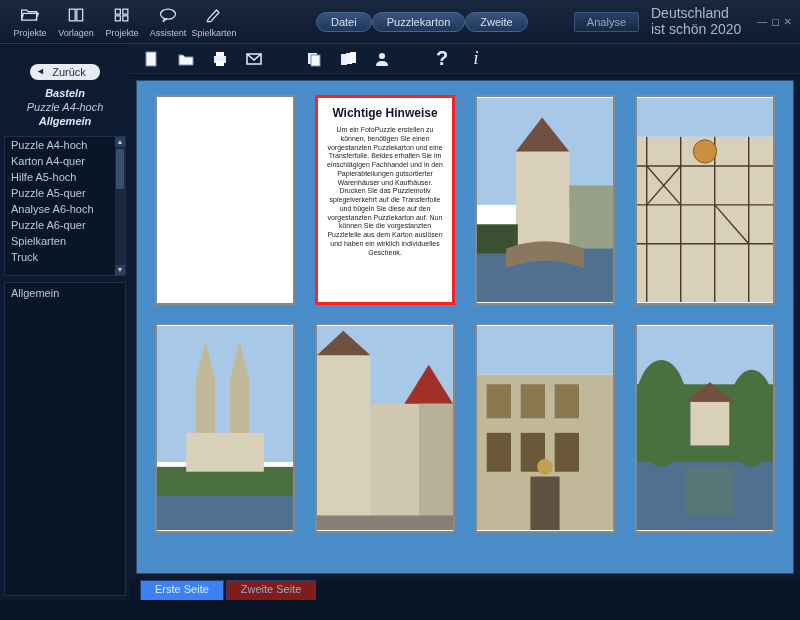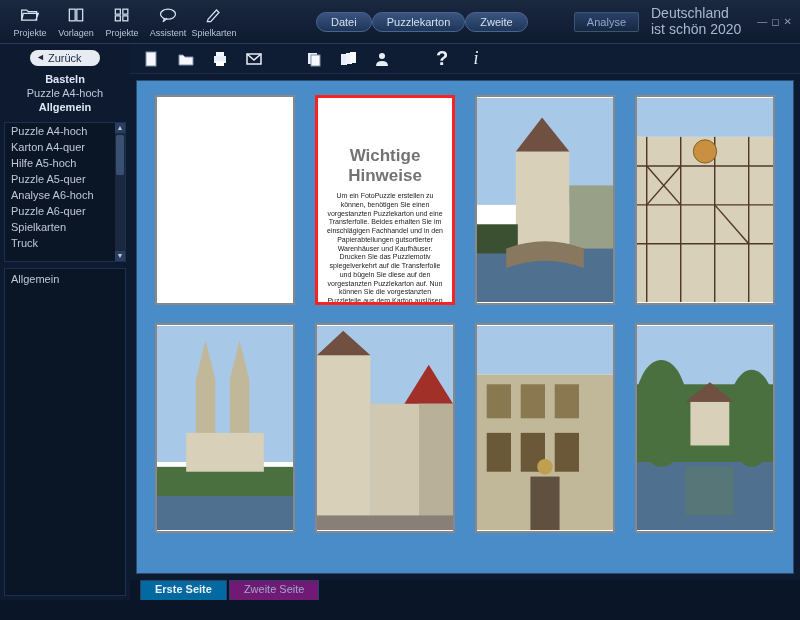--- a/index.html
+++ b/index.html
@@ -16,25 +16,25 @@
 
 .right-controls { margin-left: auto; display: flex; align-items: center; gap: 12px; }
 .analyse-btn { background: linear-gradient(#2a4068, #162840); color: #90a8d0; border: 1px solid #3a5478; border-radius: 2px; padding: 3px 12px; font-size: 11px; cursor: pointer; }
 .brand-text { font-size: 14px; color: #a8b8d0; line-height: 1.1; text-align: left; }
 .win-controls { display: flex; gap: 4px; font-size: 10px; color: #8898b0; margin-left: 4px; }
 .win-controls span { cursor: pointer; }
 
 .main-area { display: flex; height: 556px; }
 
 .sidebar { width: 136px; background: #0d1a30; padding: 4px; display: flex; flex-direction: column; }
-.back-btn { background: #e8ecf2; color: #1a2840; border: none; border-radius: 9px; padding: 2px 10px 2px 18px; font-size: 11px; margin: 2px auto 6px; cursor: pointer; position: relative; width: 70px; text-align: left; }
+.back-btn { background: #e8ecf2; color: #1a2840; border: none; border-radius: 9px; padding: 2px 10px 2px 18px; font-size: 11px; margin: 16px auto 6px; cursor: pointer; position: relative; width: 70px; text-align: center; }
 .back-btn::before { content: "◄"; position: absolute; left: 6px; font-size: 9px; }
 
 .crumb-list { text-align: center; margin-bottom: 8px; }
-.crumb-item { font-size: 11px; padding: 1px 0; }
+.crumb-item { font-size: 11px; padding: 1px 0; font-style: italic; }
 .crumb-item.bold { font-weight: bold; color: #e0e8f4; }
 
 .format-panel { background: #0a1526; border: 1px solid #1e3050; flex: 0 0 140px; overflow: hidden; position: relative; }
 .format-list { overflow-y: auto; height: 100%; }
 .format-item { padding: 2px 6px; font-size: 11px; cursor: pointer; }
 .scroll-track { position: absolute; right: 0; top: 0; width: 10px; height: 100%; background: #1a2840; }
 .scroll-thumb { position: absolute; right: 1px; top: 12px; width: 8px; height: 40px; background: #3a5070; border-radius: 2px; }
 .scroll-arrow { position: absolute; right: 0; width: 10px; height: 10px; background: #2a3e60; font-size: 7px; text-align: center; line-height: 10px; }
 
 .general-panel { background: #0a1526; border: 1px solid #1e3050; margin-top: 6px; padding: 4px 6px; flex: 1; }
@@ -44,28 +44,28 @@
 .icon-bar .ib { width: 20px; height: 20px; display: flex; align-items: center; justify-content: center; cursor: pointer; color: #e8eef8; }
 .icon-bar svg { width: 18px; height: 18px; }
 
 .canvas-wrap { flex: 1; padding: 6px; }
 .canvas { background: #4a8cc8; height: 100%; padding: 14px 18px; border: 1px solid #2a4a70; position: relative; }
 .thumb-grid { display: grid; grid-template-columns: repeat(4, 1fr); gap: 18px 20px; }
 .thumb { width: 140px; height: 210px; background: #fff; border: 2px solid #888; overflow: hidden; position: relative; }
 .thumb.selected { border: 3px solid #ff2020; }
 
 .hint-card { padding: 8px 6px; text-align: center; }
-.hint-title { color: #737373; font-weight: bold; font-size: 17px; margin-bottom: 6px; margin-top: 40px; }
+.hint-title { color: #0f172a; font-weight: bold; font-size: 12px; margin-bottom: 6px; }
 .hint-body { font-size: 7px; color: #222; line-height: 1.25; }
 
 .photo { width: 100%; height: 100%; }
 
 .tabs { height: 20px; display: flex; background: #0a1628; padding-left: 10px; }
-.tab { padding: 2px 14px; font-size: 11px; background: #701a75; border: 1px solid #2a4068; border-bottom: none; margin-right: 2px; cursor: pointer; color: #9aacc8; }
-.tab.active { background: #0369a1; color: #e8f0fc; font-weight: bold; }
+.tab { padding: 2px 14px; font-size: 11px; background: #7f1d1d; border: 1px solid #2a4068; border-bottom: none; margin-right: 2px; cursor: pointer; color: #9aacc8; }
+.tab.active { background: #3b82f6; color: #e8f0fc; font-weight: normal; }
 
 
 .sky { fill: #a8c8e8; }
 .bldg { fill: #d8d0b8; }
 .bldg2 { fill: #c0b898; }
 .roof { fill: #705040; }
 .water { fill: #507090; }
 .green { fill: #4a7040; }
 .timber { stroke: #503828; stroke-width: 1.5; fill: none; }
 </style>

